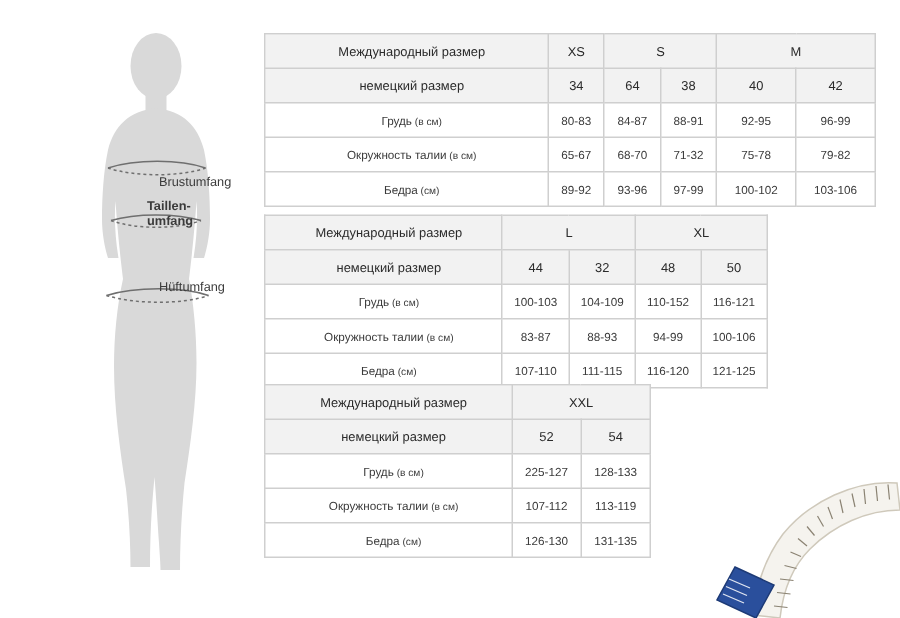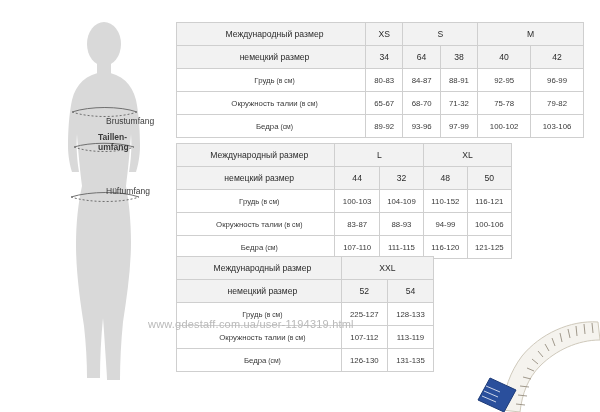--- a/index.html
+++ b/index.html
@@ -278,21 +278,20 @@
           <td>113-119</td>
         </tr>
         <tr class="data-row">
           <td class="row-head">Бедра<span class="unit-small"> (см)</span></td>
           <td>126-130</td>
           <td>131-135</td>
         </tr>
       </tbody>
     </table>
 
-  <div id="watermark">www.gdestaff.com.ua/user-1194319.html</div>
 
   <svg id="tape-measure" viewBox="0 0 140 130">
 
     <path d="M138 40 C 110 38, 80 52, 62 74 C 50 90, 44 108, 42 128
              L 60 130 C 62 112, 68 96, 80 84 C 96 68, 118 58, 140 58 Z" fill="#f5f3ee" stroke="#cfc9bb" stroke-width="1"></path>
 
     <g stroke="#8a8272" stroke-width="0.8">
       <line x1="132" y1="41" x2="133" y2="51"></line>
       <line x1="124" y1="42" x2="125" y2="52"></line>
       <line x1="116" y1="44" x2="117" y2="54"></line>

